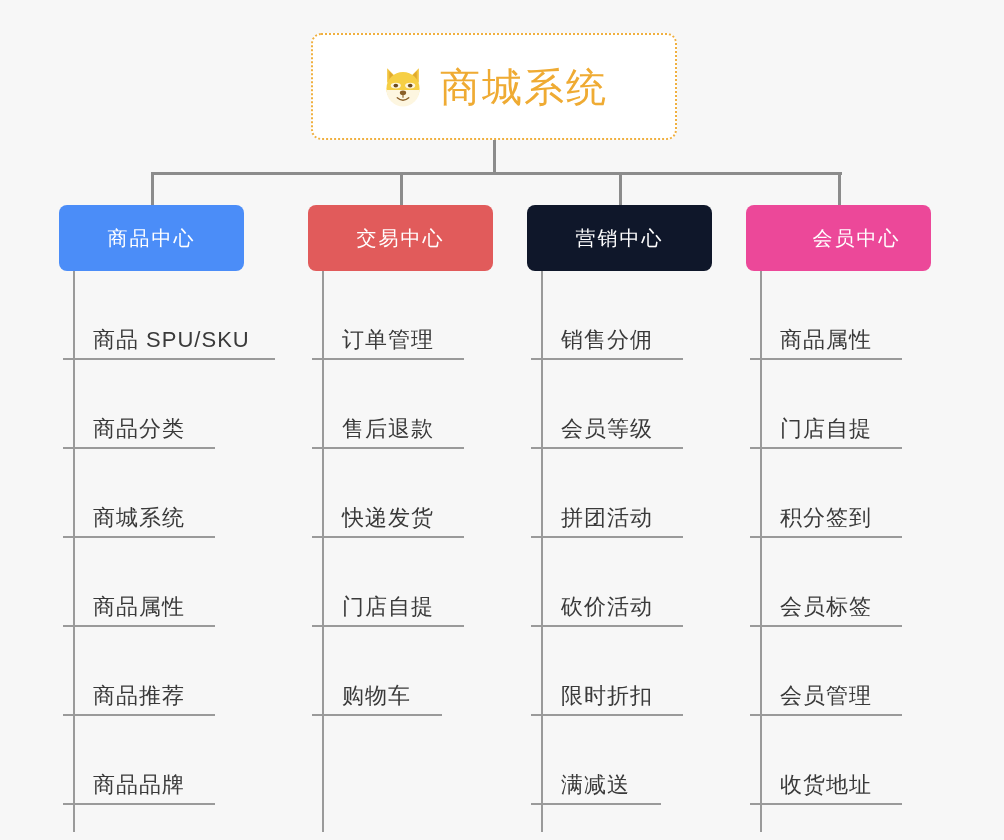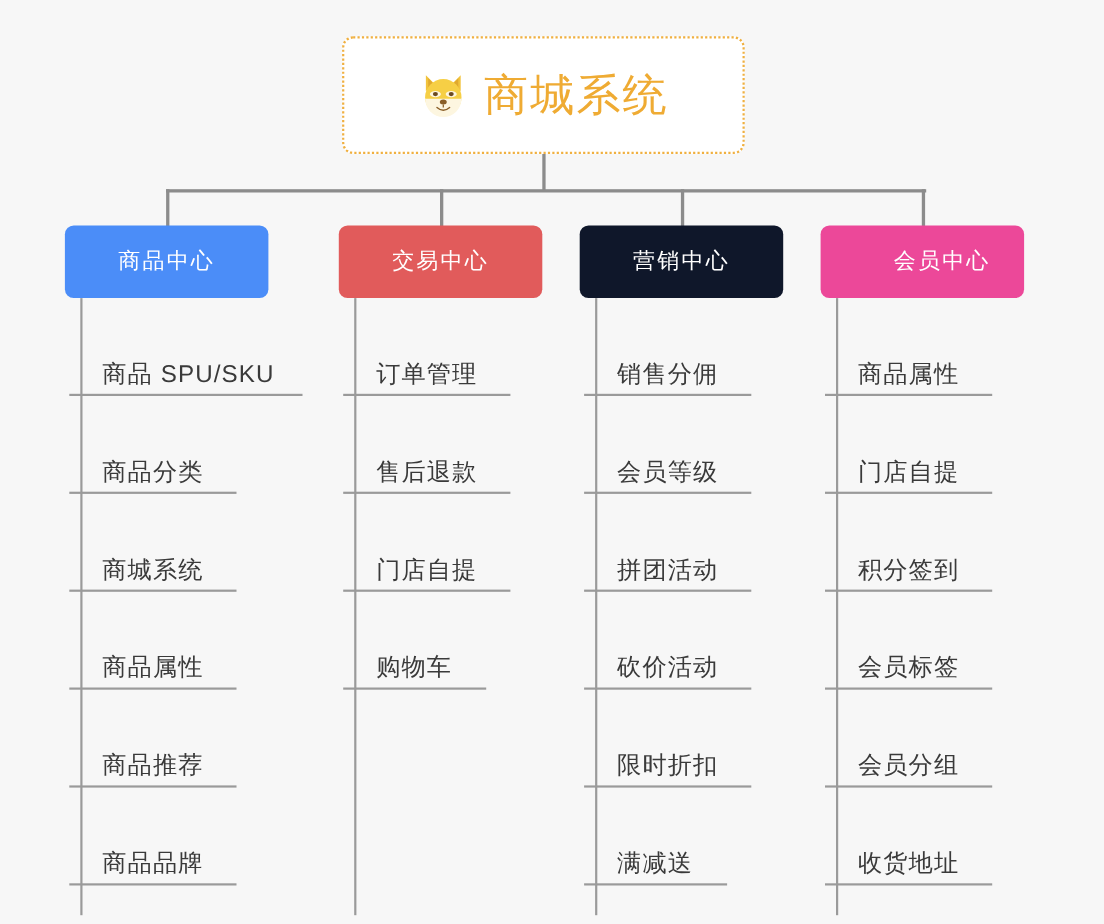--- a/index.html
+++ b/index.html
@@ -174,20 +174,24 @@
     <div class="leaf-list">
       <div class="leaf">
         <span class="leaf-text">订单管理</span>
         <span class="leaf-rule" style="width:152px;"></span>
       </div>
       <div class="leaf">
         <span class="leaf-text">售后退款</span>
         <span class="leaf-rule" style="width:152px;"></span>
       </div>
       <div class="leaf">
+        <span class="leaf-text">快递发货</span>
+        <span class="leaf-rule" style="width:152px;"></span>
+      </div>
+      <div class="leaf">
         <span class="leaf-text">门店自提</span>
         <span class="leaf-rule" style="width:152px;"></span>
       </div>
       <div class="leaf">
         <span class="leaf-text">购物车</span>
         <span class="leaf-rule" style="width:130px;"></span>
       </div>
     </div>
   </div>
 
@@ -240,21 +244,21 @@
       </div>
       <div class="leaf">
         <span class="leaf-text">积分签到</span>
         <span class="leaf-rule" style="width:152px;"></span>
       </div>
       <div class="leaf">
         <span class="leaf-text">会员标签</span>
         <span class="leaf-rule" style="width:152px;"></span>
       </div>
       <div class="leaf">
-        <span class="leaf-text">会员分组</span>
+        <span class="leaf-text">会员管理</span>
         <span class="leaf-rule" style="width:152px;"></span>
       </div>
       <div class="leaf">
         <span class="leaf-text">收货地址</span>
         <span class="leaf-rule" style="width:152px;"></span>
       </div>
     </div>
   </div>
 
 </div>

